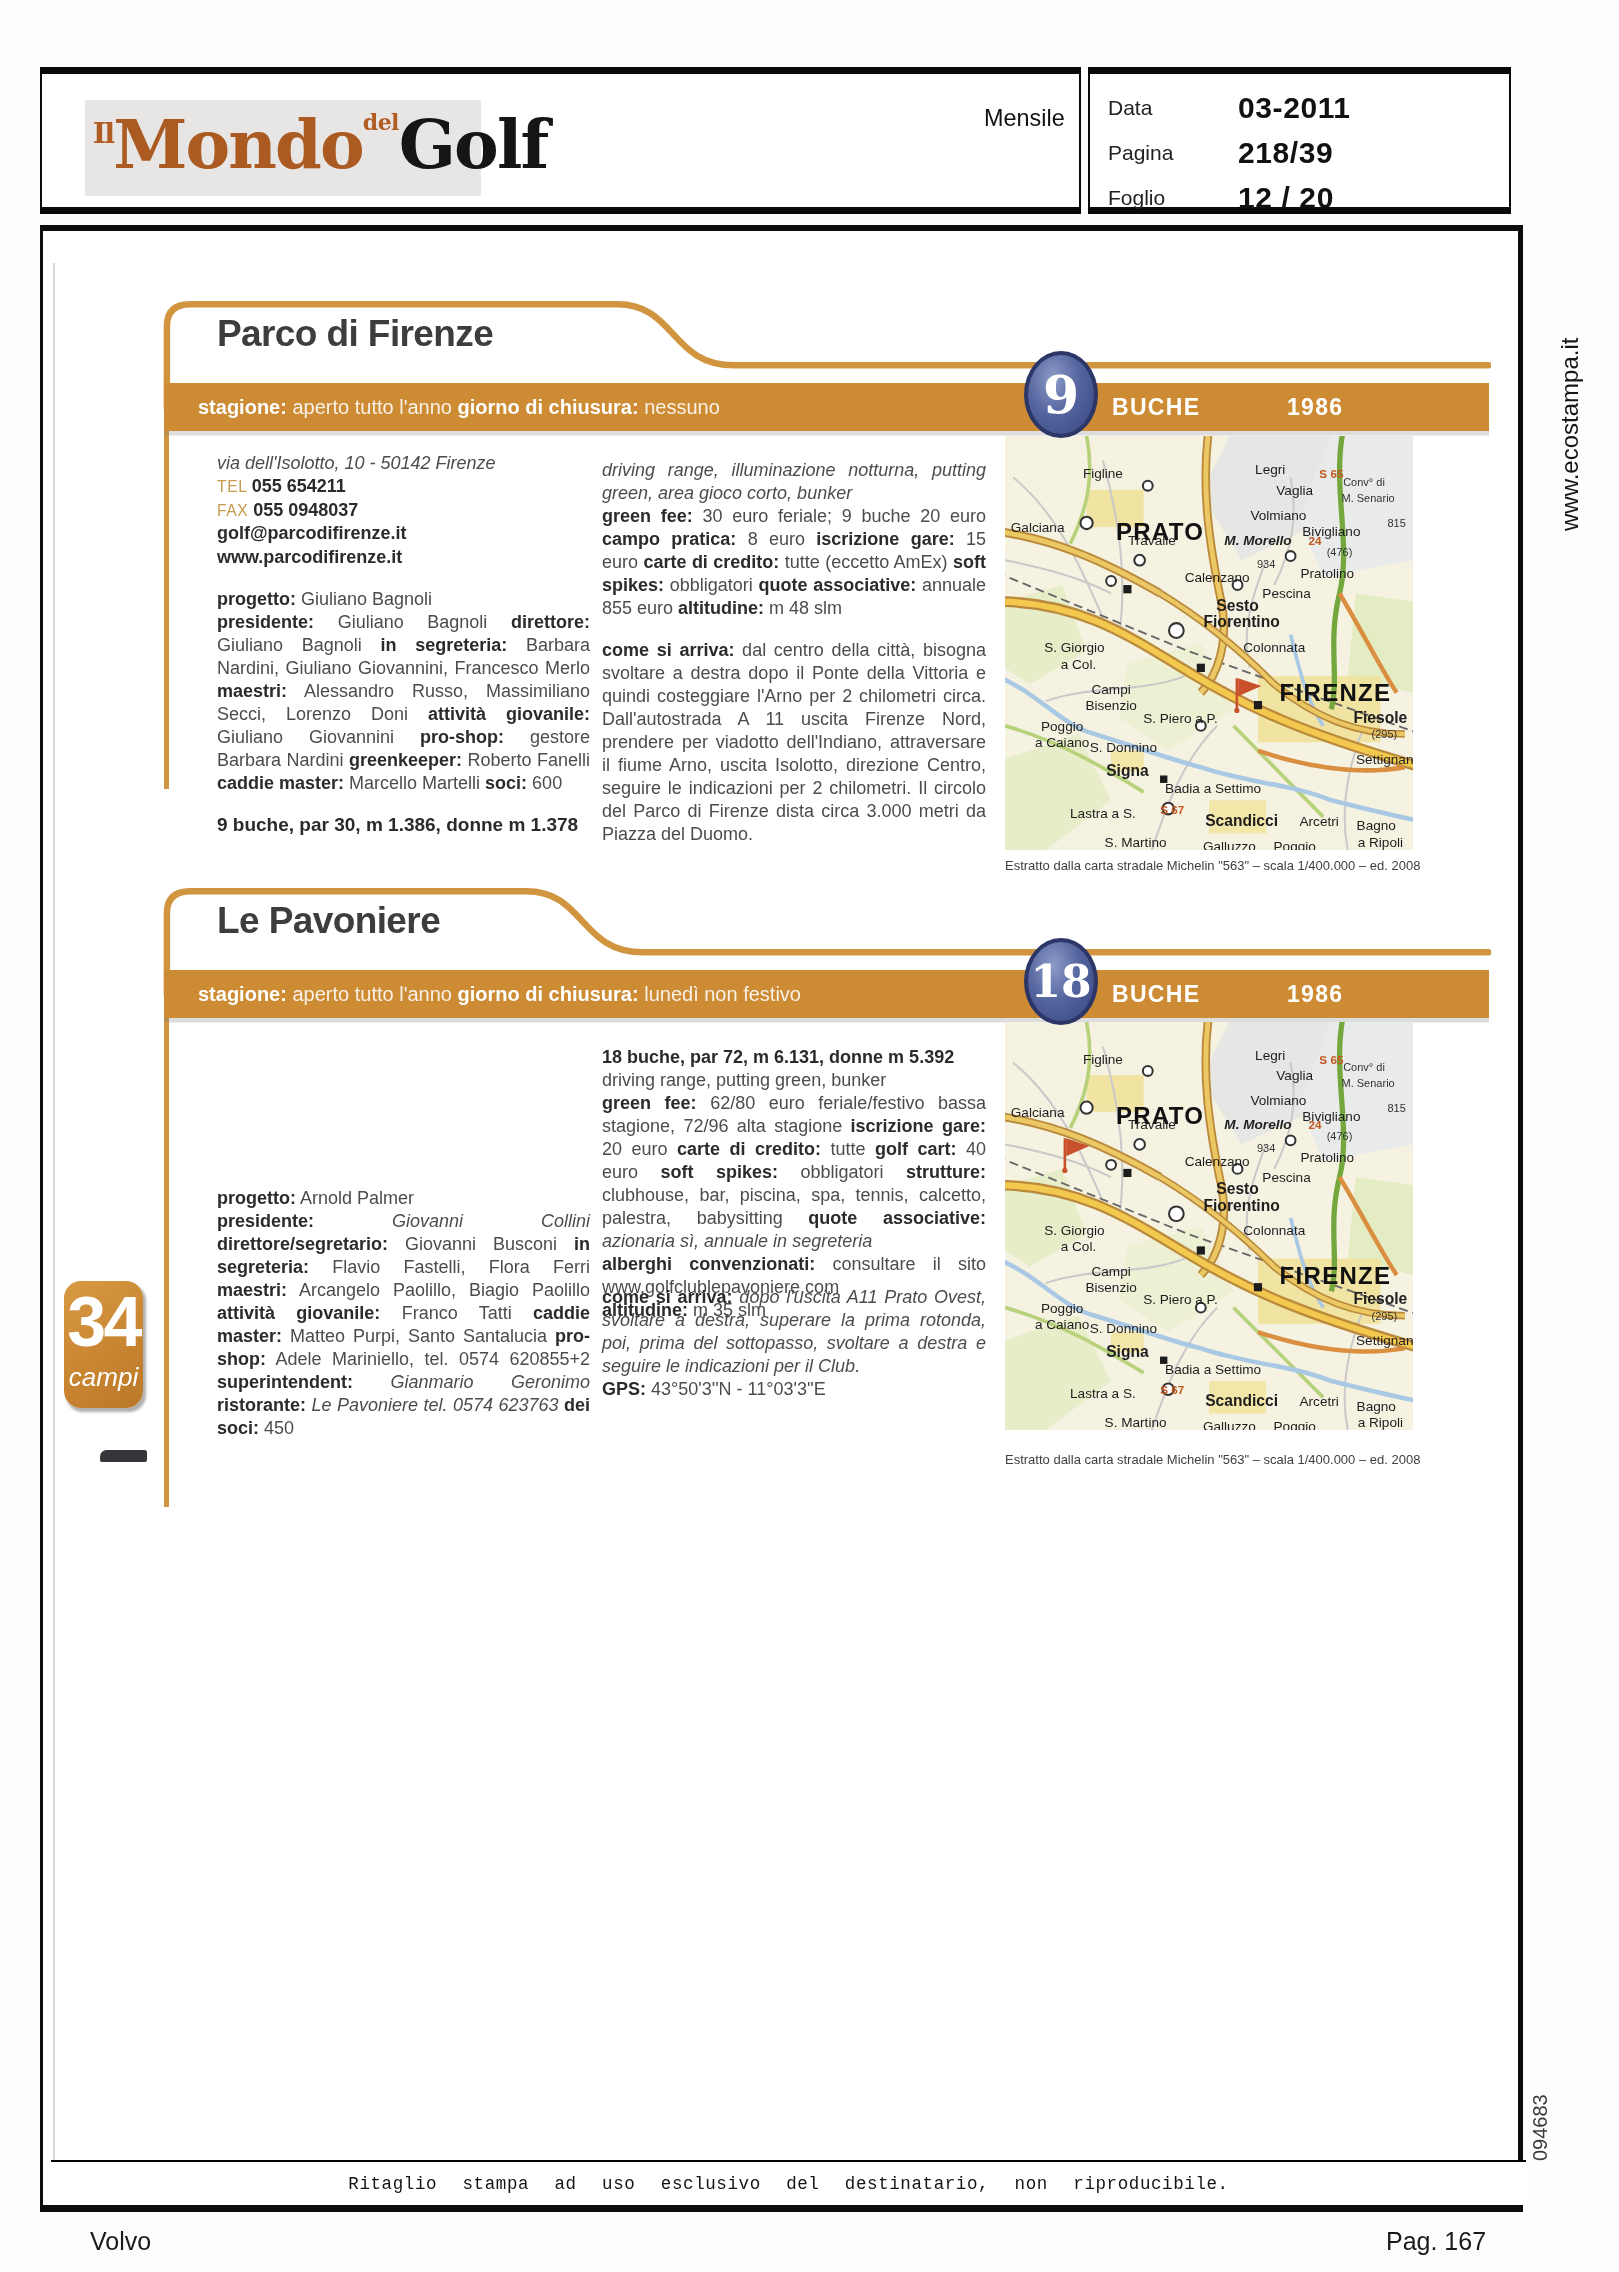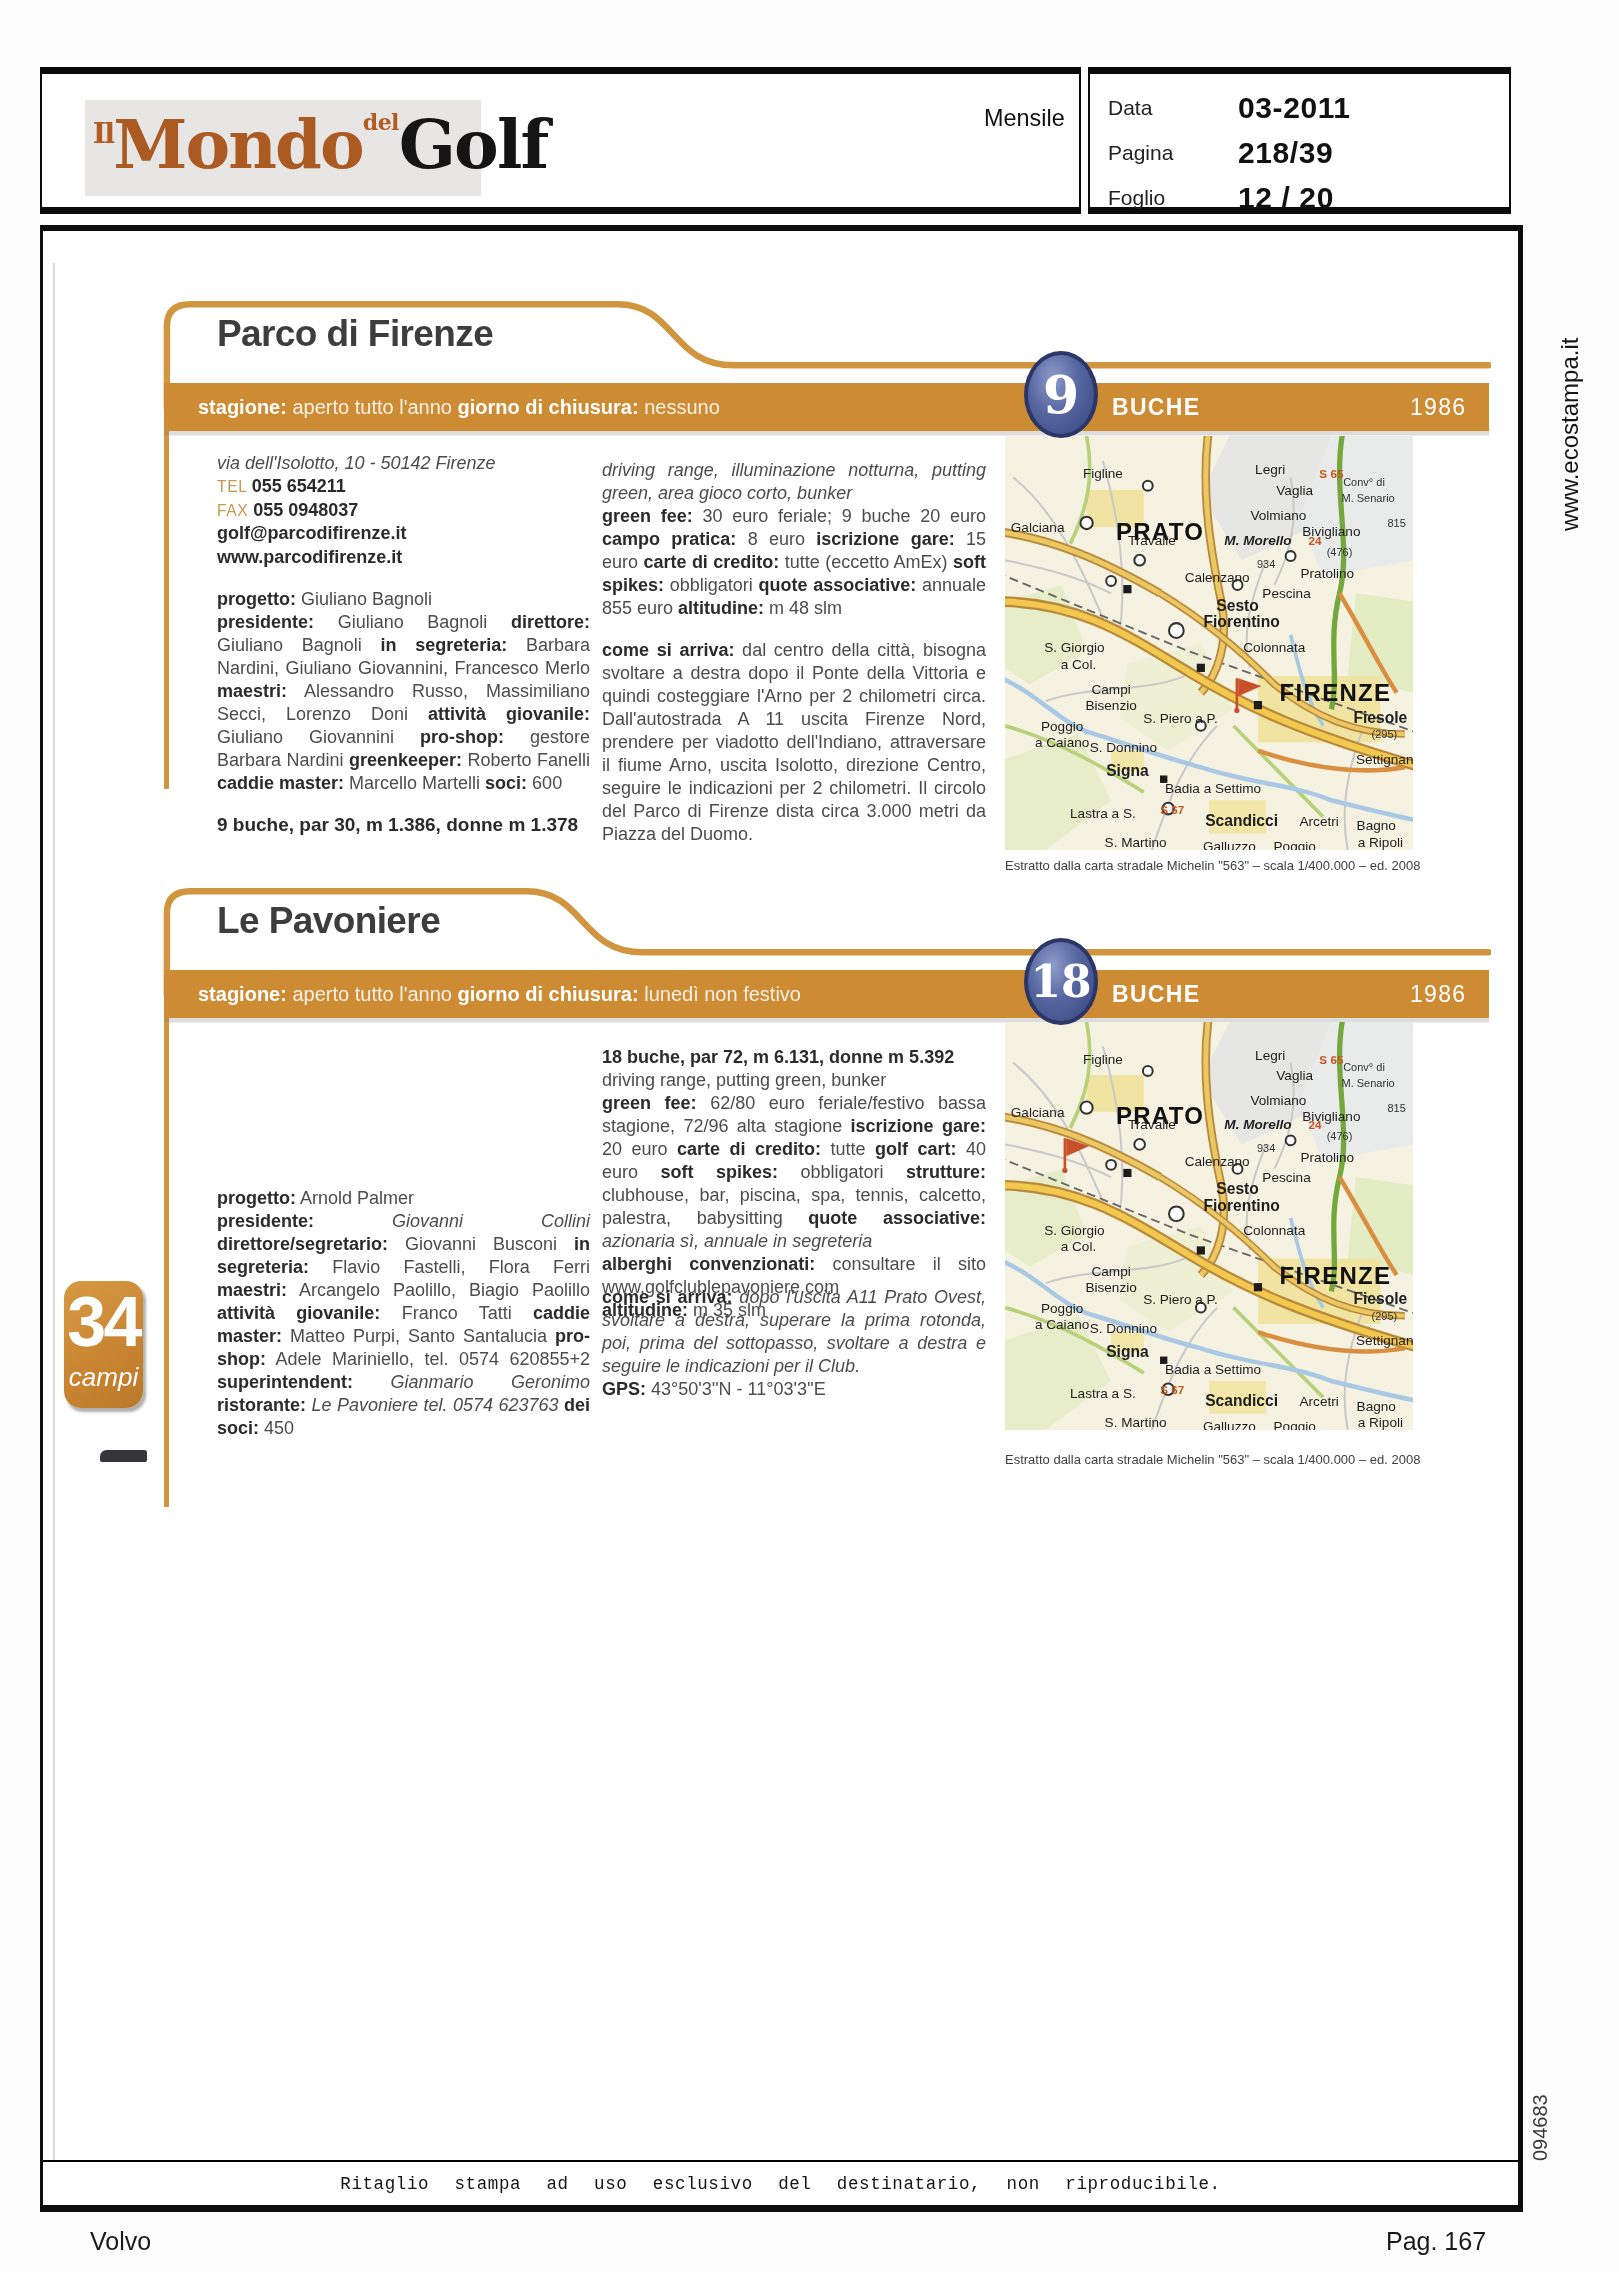--- a/index.html
+++ b/index.html
@@ -19,41 +19,41 @@
   .logo-golf { color:#151515; font-size:67px; }
   .frequency { position:absolute; right:14.3px; top:31px; font-size:23.4px; color:#111; }
   .hfield { position:absolute; left:18px; width:383px; }
   .hfield .lab { font-size:21px; color:#222; }
   .hfield .val { position:absolute; left:130px; top:-5.2px; font-size:30px; font-weight:600; color:#111; letter-spacing:0.6px; }
   .hf0 { top:22px; } .hf1 { top:67px; } .hf2 { top:112px; }
 
   
   .frame { position:absolute; left:40px; top:225px; width:1483px; height:1987px; background:#fff; border:3.9px solid #0d0d0d; border-top-width:6.5px; border-right-width:5.2px; border-bottom-width:7.8px; }
   .scanline { position:absolute; left:10.4px; top:32px; width:1.3px; height:1901px; background:#d9d9d9; }
-  .ritaglio-strip { position:absolute; left:0; bottom:0; width:100%; height:45px; border-top:2.6px solid #000; background:#fff;
+  .ritaglio-strip { position:absolute; left:8px; bottom:0; width:100%; height:45px; border-top:2.6px solid #000; background:#fff;
     display:flex; align-items:center; justify-content:center; }
   .ritaglio-strip span { font-family:"Liberation Mono", monospace; font-size:17.5px; color:#151515; word-spacing:14.3px; letter-spacing:0.6px; }
 
   
   .article { position:absolute; left:0; width:1454px; }
   .art1 { top:64px;  height:591px; }
   .art2 { top:651px; height:642px; }
   .tab-svg { position:absolute; left:120px; top:0; width:1328px; height:114px; }
   .art-vline { position:absolute; left:121px; width:4.5px; background:#d2953f; }
   .title { position:absolute; left:174px; top:18px; font-size:37px; font-weight:bold; color:#3d3d3d; letter-spacing:-0.6px; }
   .bar { position:absolute; left:121px; top:88px; width:1325px; height:48px; background:#cd8b34;
     box-shadow:0 4.5px 0 rgba(120,120,120,.25); display:flex; align-items:center; padding-left:34px; }
   .bar .seg { font-size:20px; color:rgba(255,255,255,.88); white-space:pre; }
   .bar .seg.b { font-weight:bold; color:#fff; }
   .badge { position:absolute; left:981px; top:56px; width:74px; height:87px; border-radius:50%;
     background:radial-gradient(ellipse at 38% 30%, #8d9cc9 0%, #55659f 45%, #36457f 100%);
     border:4.5px solid #2c3768; display:flex; align-items:center; justify-content:center; z-index:4; }
   .badge span { font-family:"DejaVu Serif", serif; font-weight:bold; color:#fff; font-size:52px; line-height:1; }
   .buche-label { position:absolute; left:1069px; top:99px; z-index:4; font-size:23px; font-weight:bold; color:#fff; letter-spacing:1.3px; }
-  .year-label  { position:absolute; left:1367px; top:99px; z-index:4; font-size:23px; font-weight:normal; color:#fff; letter-spacing:1.3px; }
+  .year-label  { position:absolute; left:1244px; top:99px; z-index:4; font-size:23px; font-weight:bold; color:#fff; letter-spacing:1.3px; }
 
   .col { position:absolute; font-size:18px; line-height:23px; color:#4c4c4c; text-align:justify; }
   .col .b { font-weight:bold; color:#2b2b2b; }
   .col .i { font-style:italic; }
   .col .tel { color:#c69a4c; font-weight:normal; font-size:15.6px; letter-spacing:0.6px; }
   .col-left { left:174px; width:373px; }
   .col-mid  { left:559px; width:384px; }
   .contact { line-height:23.4px; text-align:left; }
   .summary { position:absolute; left:174px; font-size:19px; font-weight:bold; color:#2b2b2b; }
 

